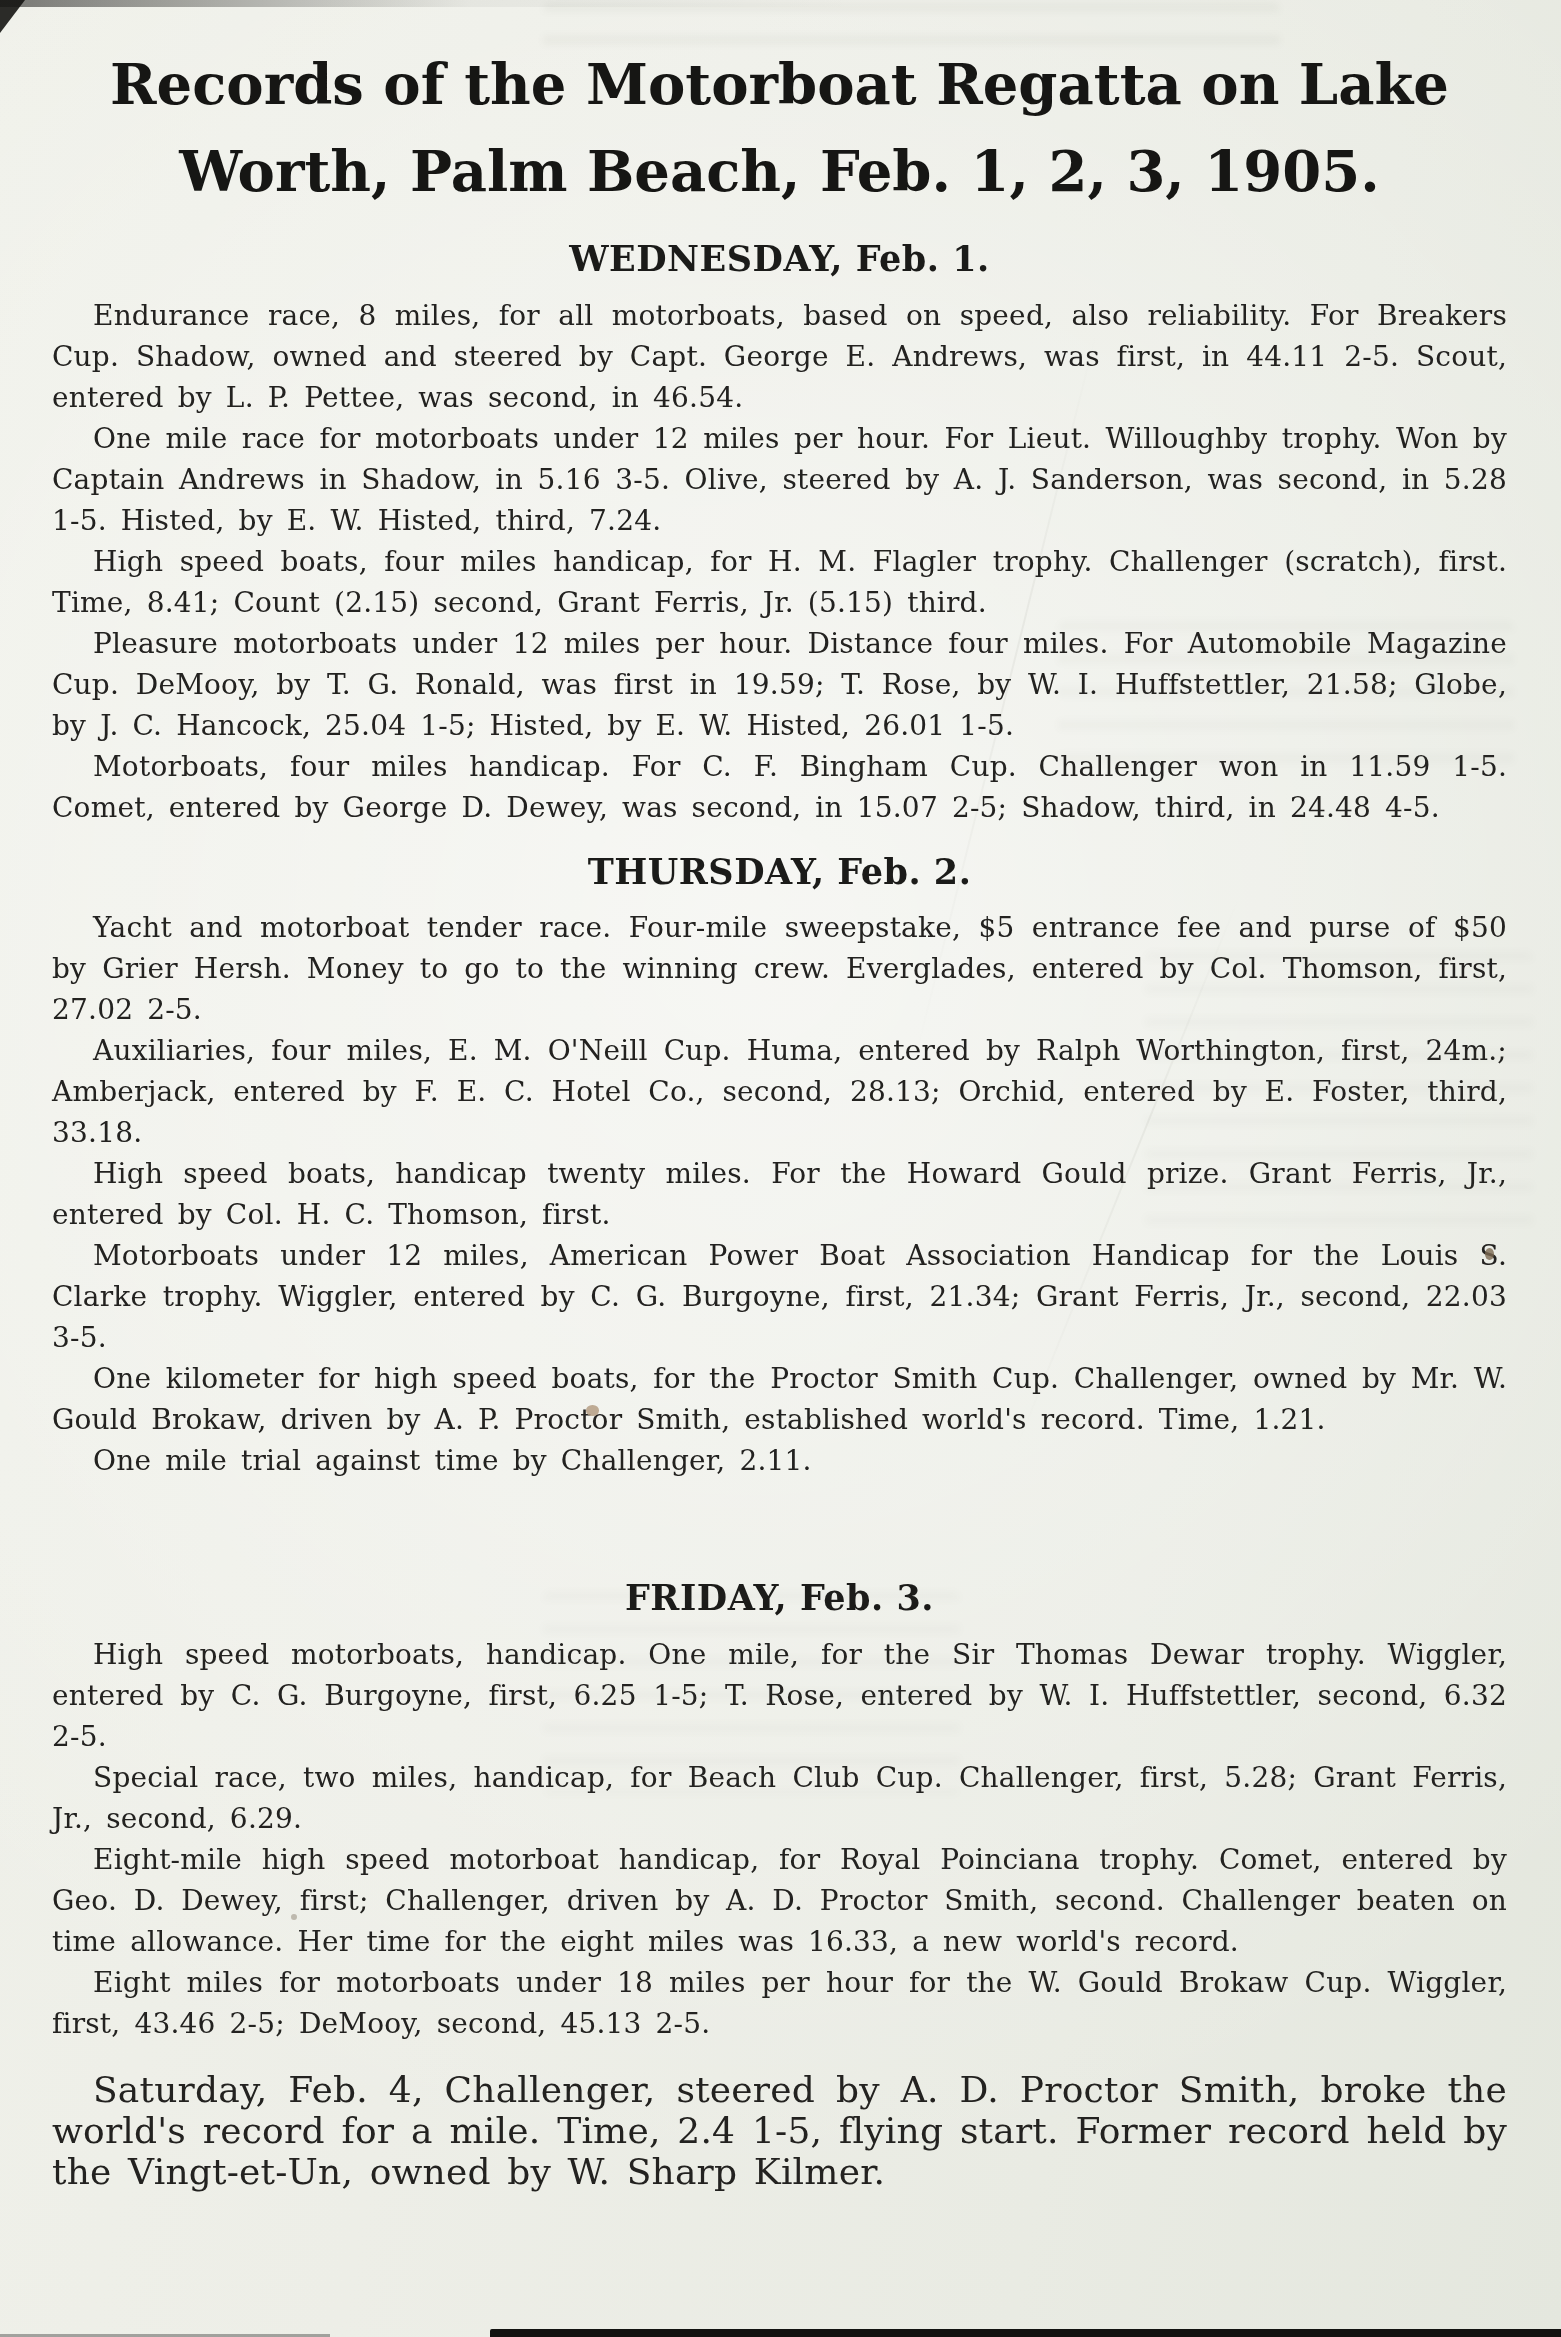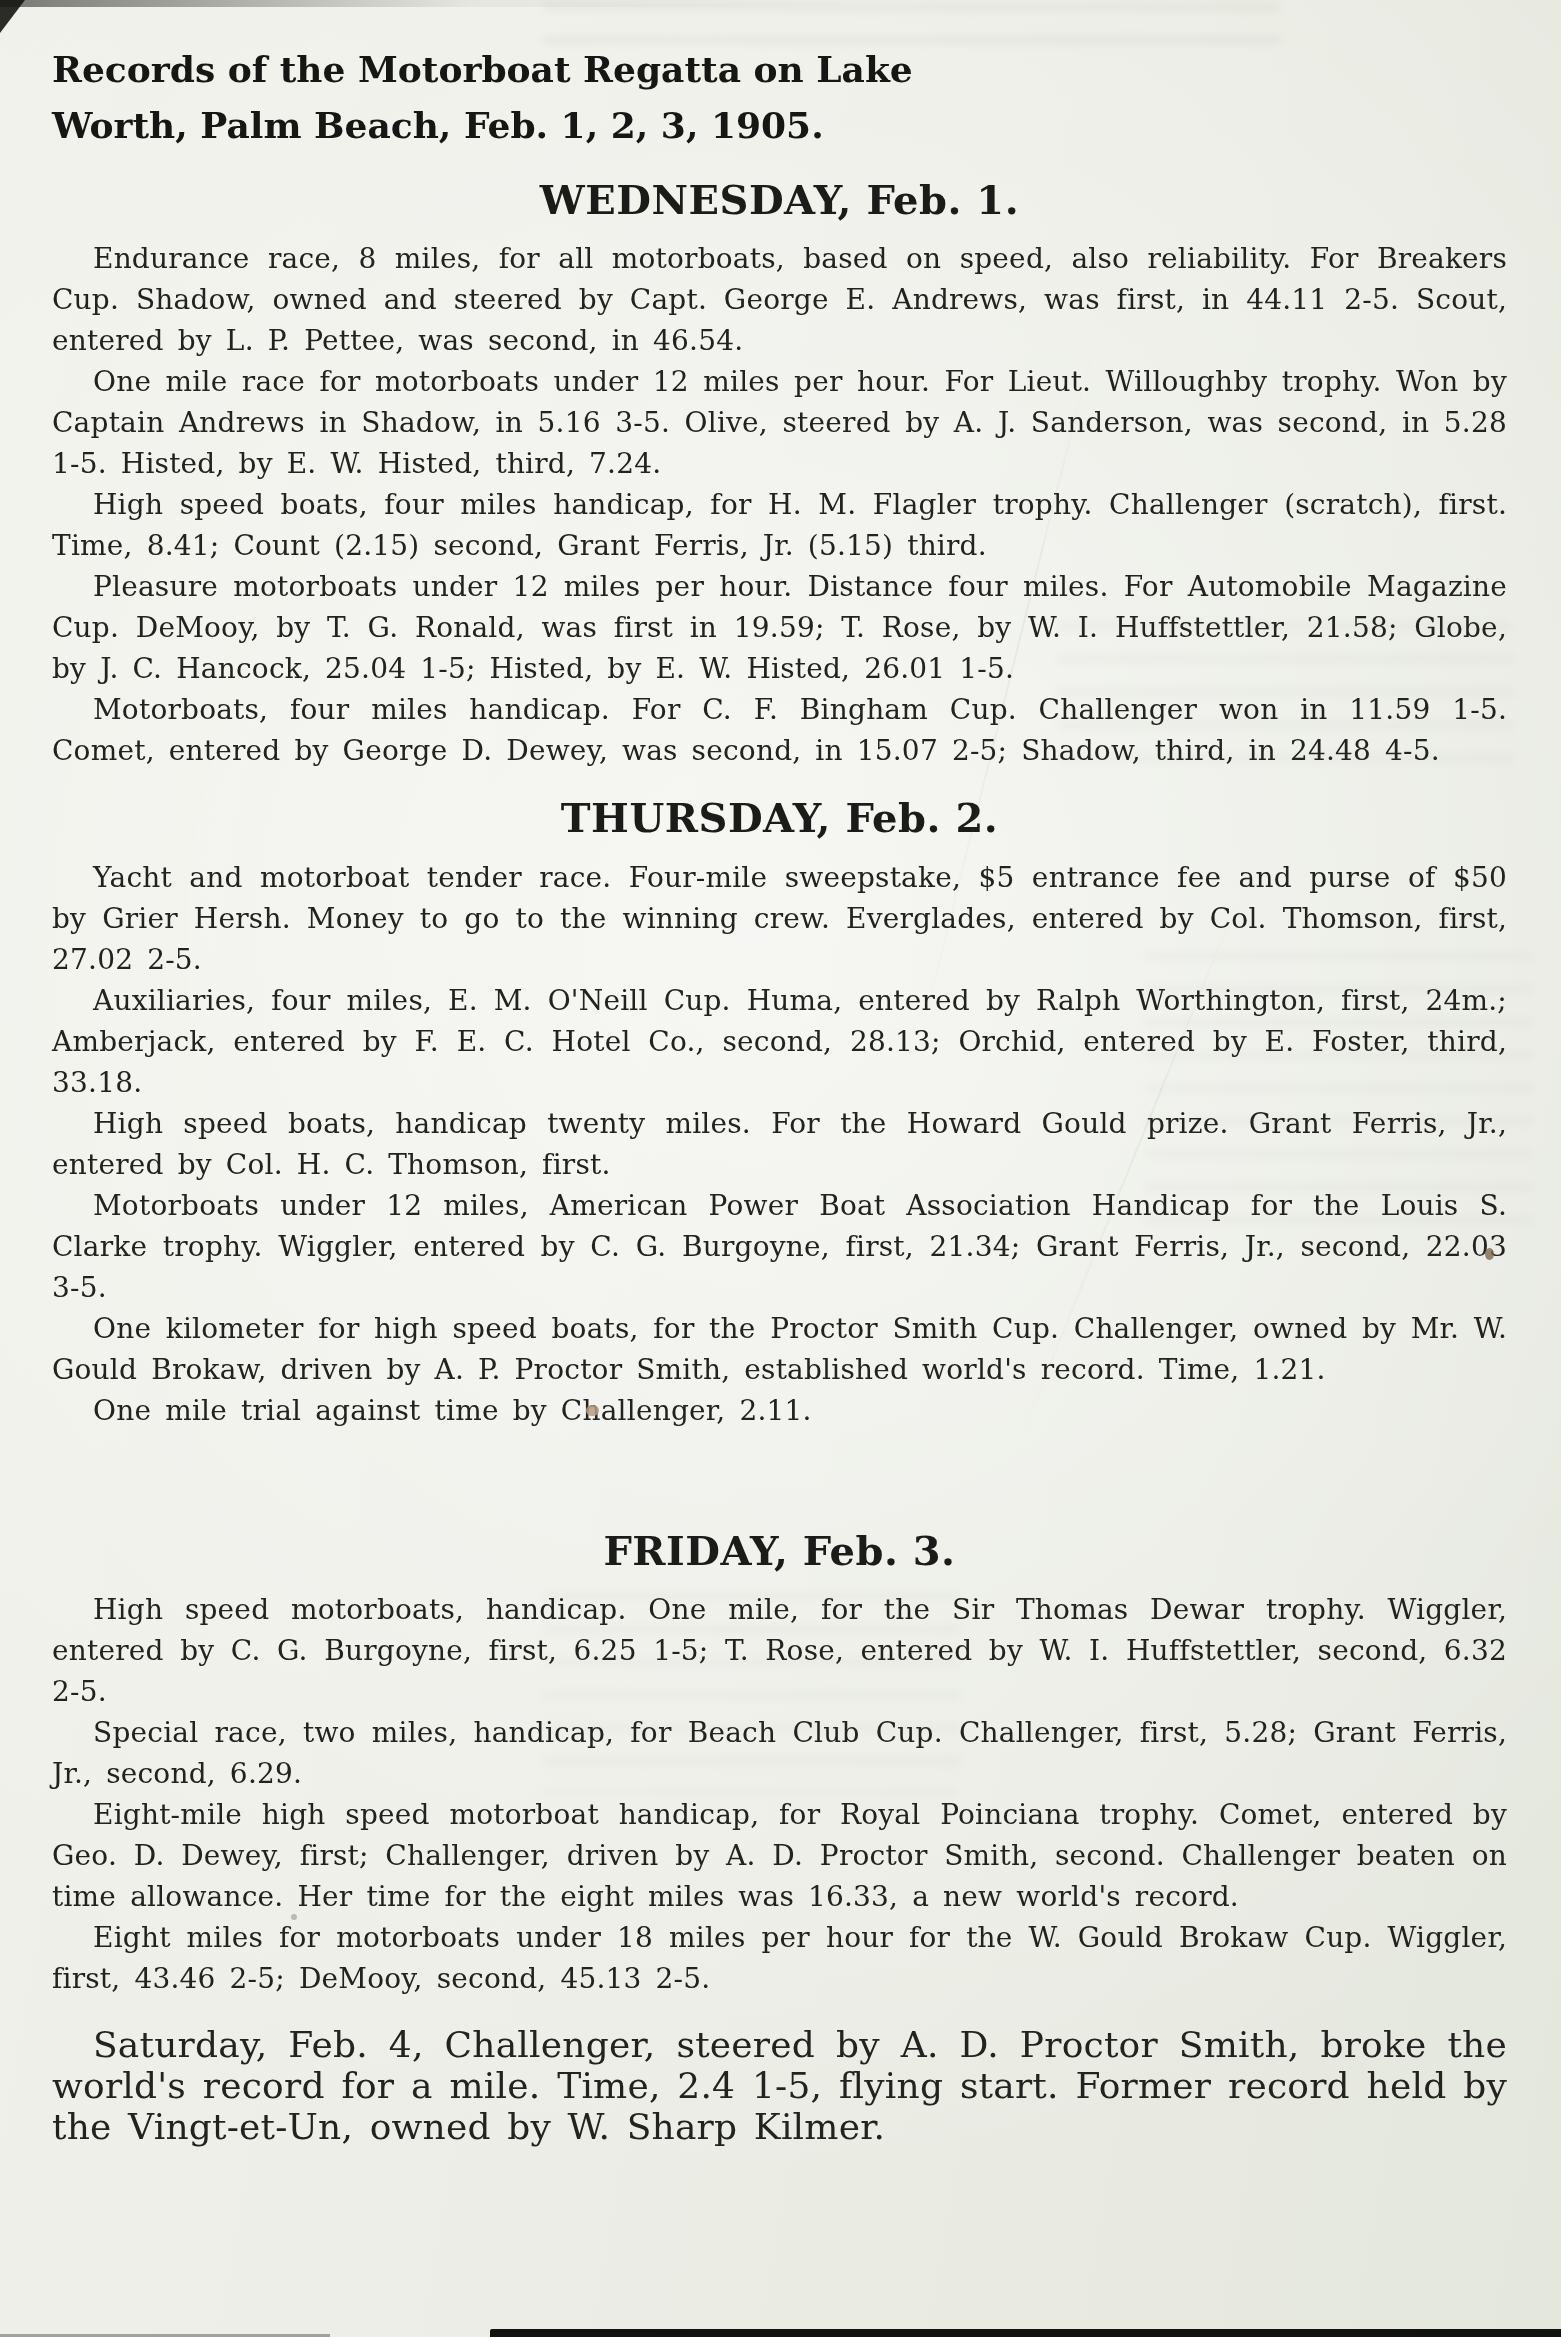--- a/index.html
+++ b/index.html
@@ -71,30 +71,31 @@
   .crease-1 { top: 320px; left: 1004px; transform: rotate(14deg); }
   .crease-2 { top: 873px; left: 1126px; transform: rotate(22deg); height: 602px; }
   .speck { position: absolute; border-radius: 50%; pointer-events: none; }
   .speck-1 { top: 1405px; left: 586px; width: 12.6px; height: 10.7px; background: #b59d84; opacity:.85; }
   .speck-2 { top: 1248px; left: 1485px; width: 8.7px; height: 11.6px; background: #7d6a52; opacity:.8; }
   .speck-3 { top: 1914px; left: 291px;  width: 5.8px; height: 5.8px;  background: #a9a396; opacity:.7; }
 
   
   .title {
     margin: 15.5px 0 5.8px;
-    font-size: 36px;
+    text-align: center;
+    font-size: 56px;
     font-weight: bold;
     line-height: 1.56;
     letter-spacing: 0px;
     color: #161614;
   }
   .day-section .day-heading {
     margin: 23px 0 15.5px;
     text-align: center;
-    font-size: 40px;
+    font-size: 35px;
     font-weight: bold;
     letter-spacing: 0.5px;
     color: #1b1b19;
   }
   .day-section:nth-of-type(3) .day-heading { margin-top: 96px; }
   .body-para {
     margin: 0;
     font-size: 28px;
     line-height: 41px;
     text-align: justify;

